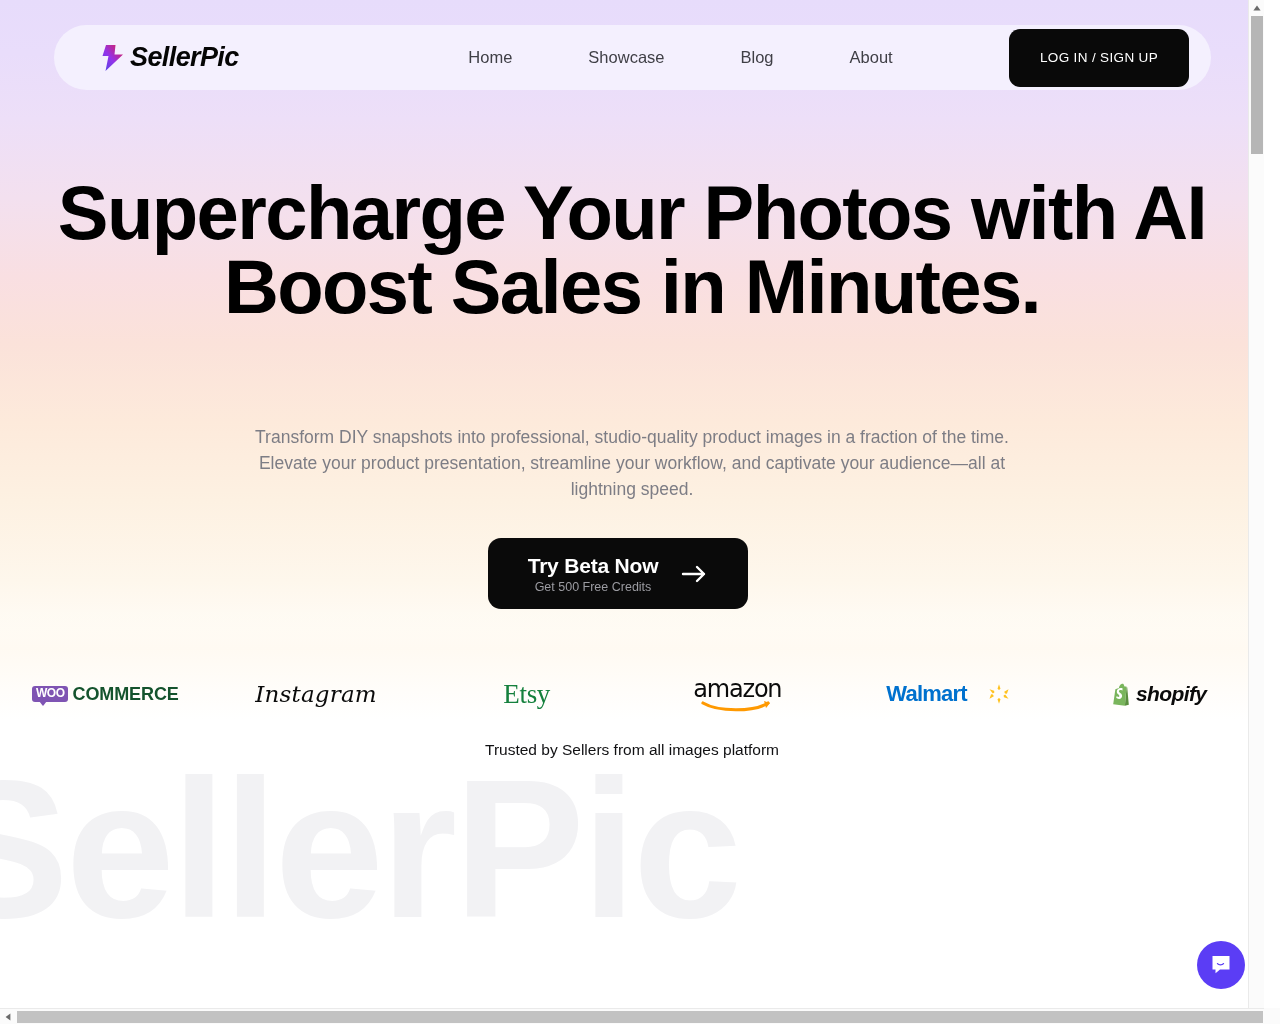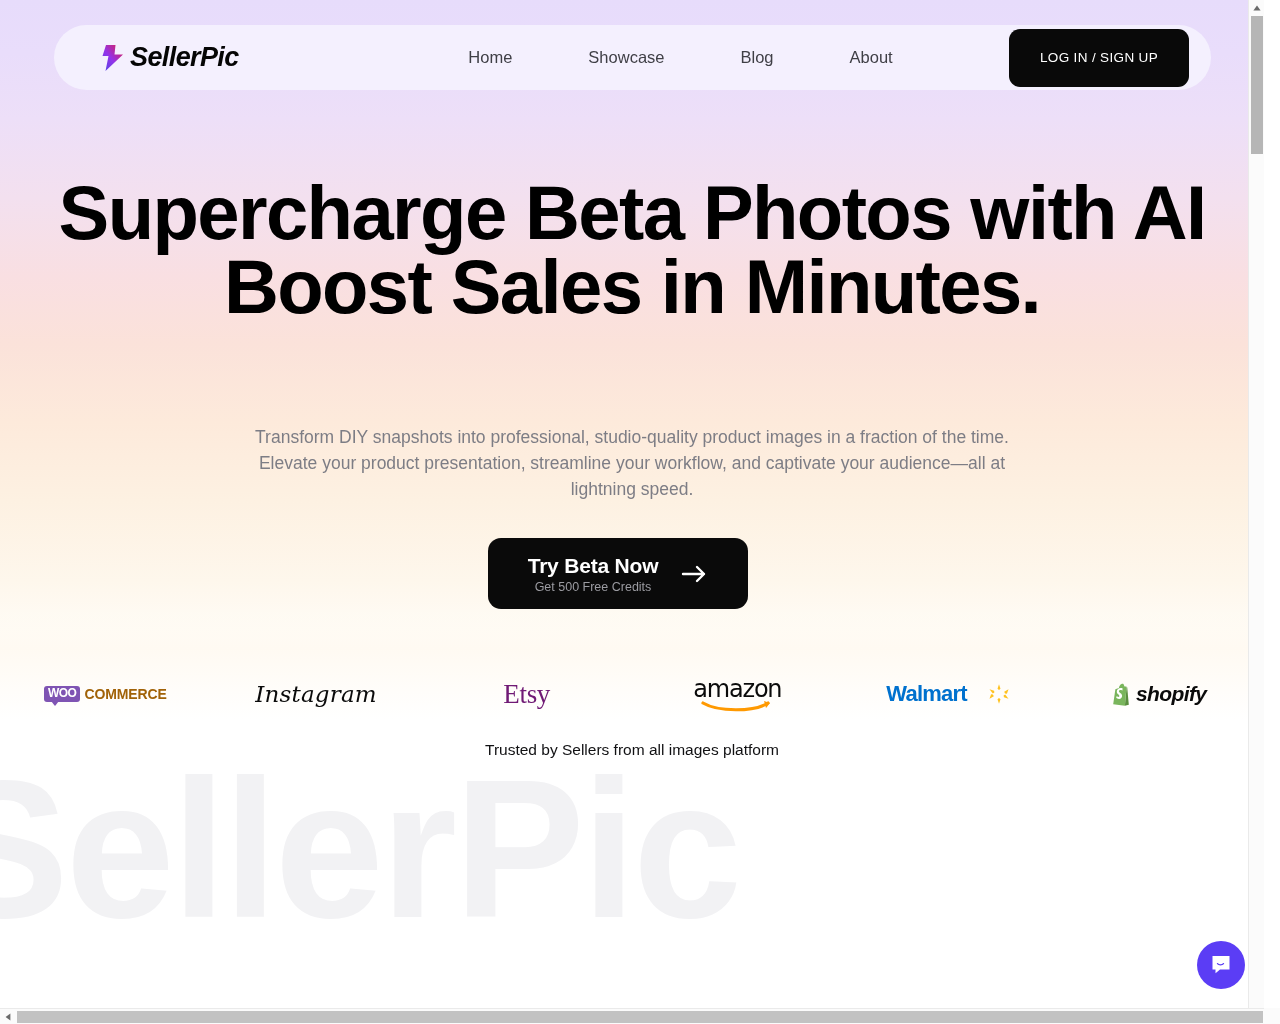--- a/index.html
+++ b/index.html
@@ -192,31 +192,31 @@
   .woo-badge {
     background: #7f54b3; color: #ffffff; font-size: 12px; font-weight: bold;
     padding: 2px 4px 3px; border-radius: 3px; letter-spacing: -0.5px; line-height: 11px;
     position: relative;
   }
   .woo-badge::after {
     content: ""; position: absolute; left: 7px; bottom: -4px;
     border-left: 4px solid transparent; border-right: 4px solid transparent;
     border-top: 5px solid #7f54b3;
   }
-  .woo-word { font-size: 14px; font-weight: bold; color: #a16207; letter-spacing: -0.1px; }
+  .woo-word { font-size: 18px; font-weight: bold; color: #14532d; letter-spacing: -0.1px; }
 
   .ebay { font-size: 30px; font-weight: bold; letter-spacing: -2px; font-family: "DejaVu Sans", sans-serif; }
   .ebay .e { color: #e53238; }
   .ebay .b { color: #0064d2; }
   .ebay .a { color: #f5af02; }
   .ebay .y { color: #86b817; }
 
   .insta { font-size: 23px; color: #0b0b0b; font-family: "DejaVu Serif", serif; font-style: italic; letter-spacing: 0.2px; }
 
-  .etsy { font-size: 27px; color: #701a75; font-family: "Liberation Serif", serif; letter-spacing: -0.3px; }
+  .etsy { font-size: 27px; color: #15803d; font-family: "Liberation Serif", serif; letter-spacing: -0.3px; }
 
   .amazon-wrap { display: flex; flex-direction: column; align-items: center; }
   .amazon-word { font-size: 24px; color: #0b0b0b; letter-spacing: -1.2px; font-family: "DejaVu Sans", sans-serif; }
   .amazon-swoosh { margin-top: -5px; }
 
   .walmart { display: flex; align-items: center; gap: 21px; }
   .walmart-word { font-size: 22px; font-weight: bold; color: #0071ce; letter-spacing: -0.8px; }
 
   .shopify { display: flex; align-items: center; gap: 5px; }
   .shopify-word { font-size: 21px; font-weight: bold; font-style: italic; color: #0b0b0b; letter-spacing: -0.6px; }
@@ -339,21 +339,21 @@
         <a class="nav-link">Home</a>
         <a class="nav-link">Showcase</a>
         <a class="nav-link">Blog</a>
         <a class="nav-link">About</a>
       </div>
 
       <button class="login-btn">LOG IN / SIGN UP</button>
     </div>
 
     <h1 class="headline">
-      <span>Supercharge Beta Photos with AI</span>
+      <span>Supercharge Your Photos with AI</span>
       <span class="l2">Boost Sales in Minutes.</span>
     </h1>
 
     <p class="subhead">Transform DIY snapshots into professional, studio-quality product images in a fraction of the time. Elevate your product presentation, streamline your workflow, and captivate your audience—all at lightning speed.</p>
 
     <button class="cta">
       <span class="cta-texts">
         <span class="cta-title">Try Beta Now</span>
         <span class="cta-sub">Get 500 Free Credits</span>
       </span>

